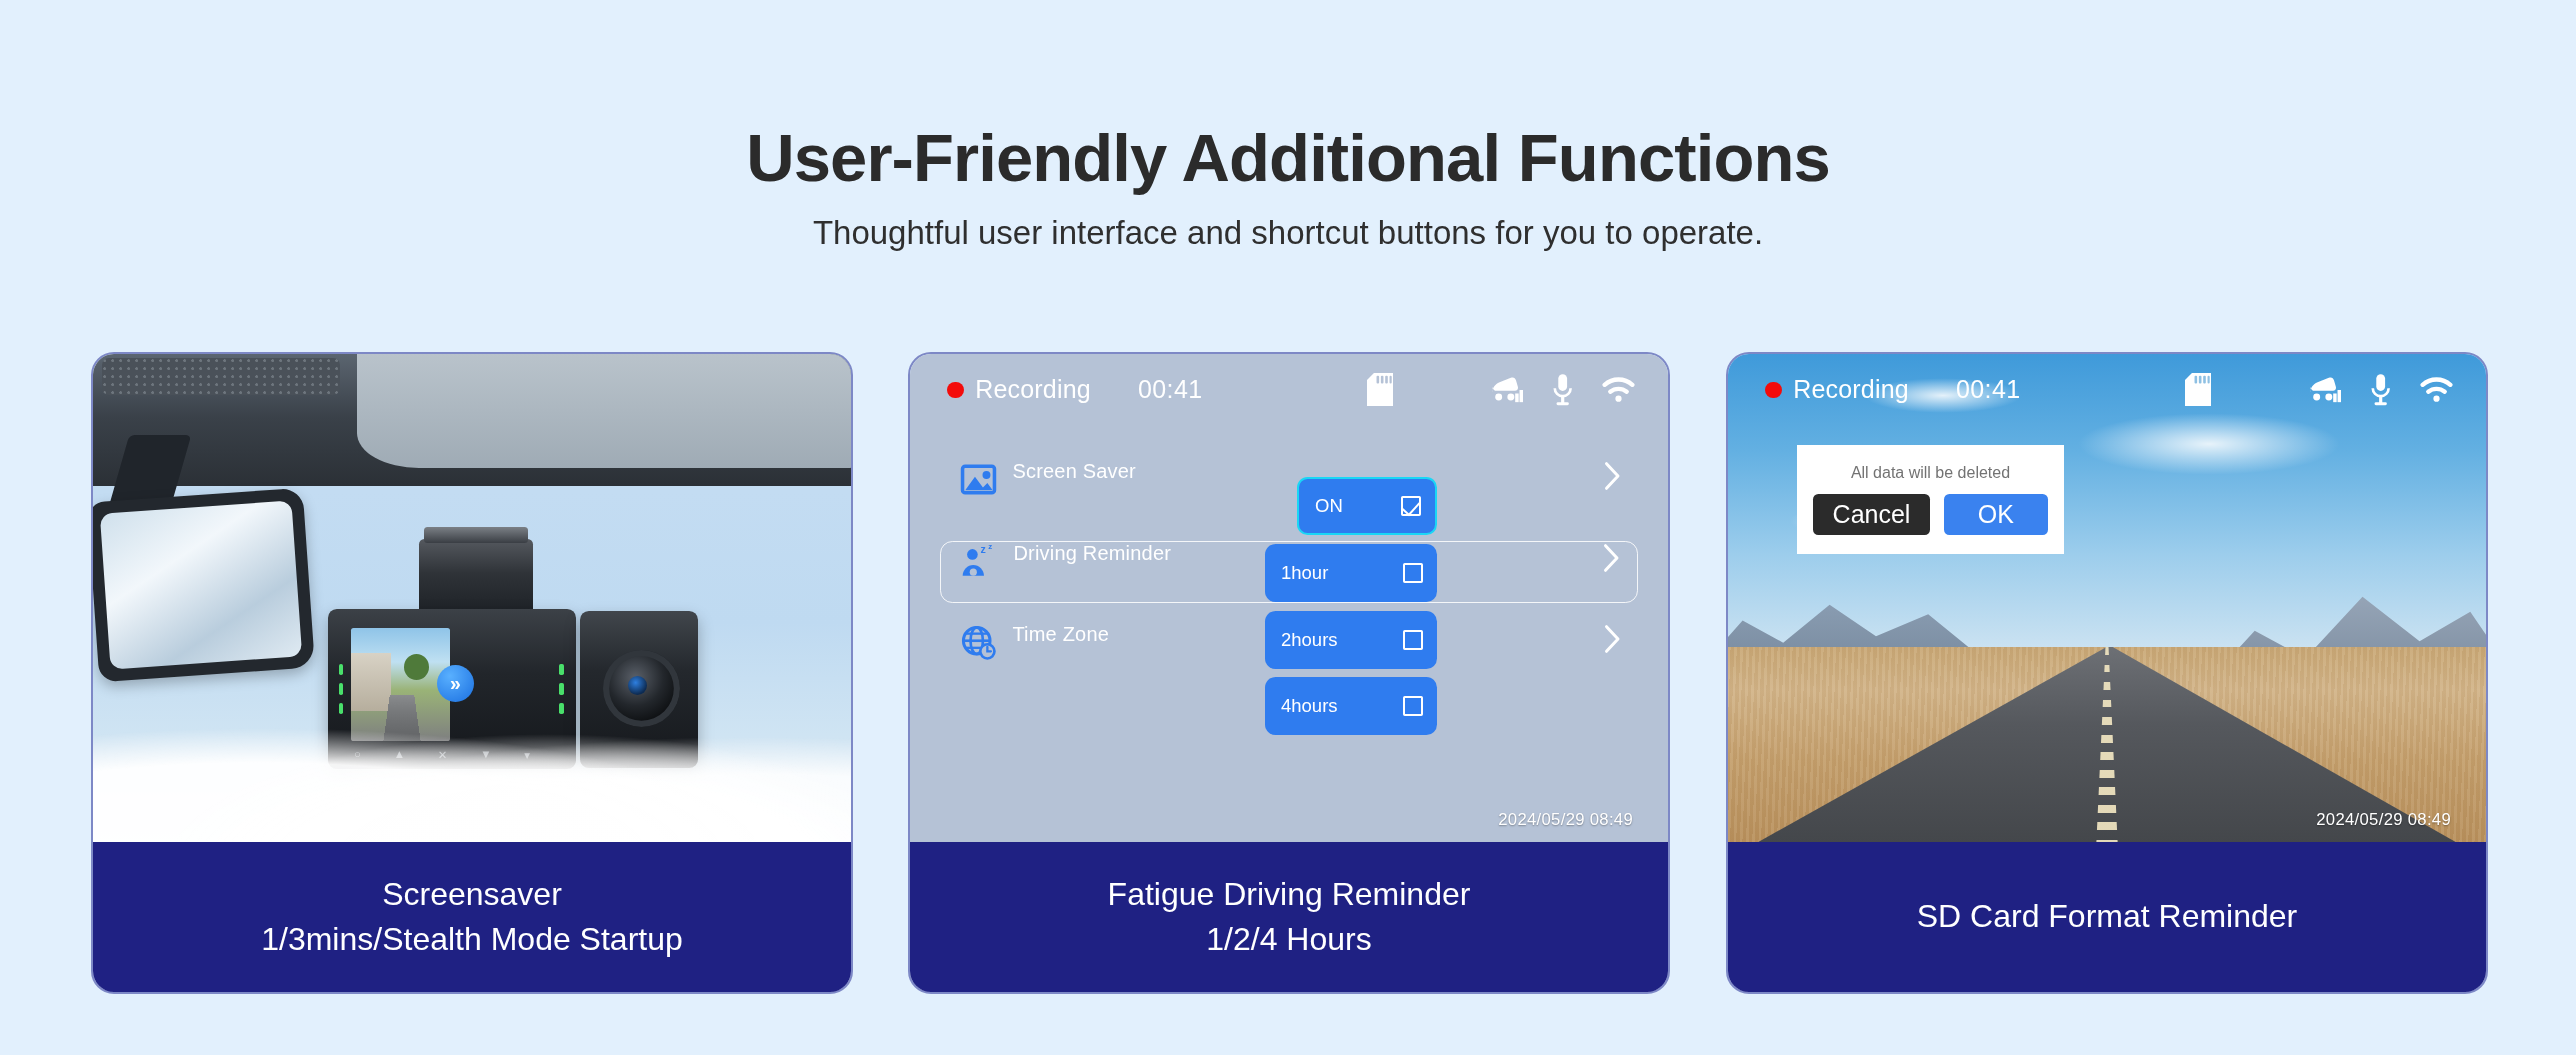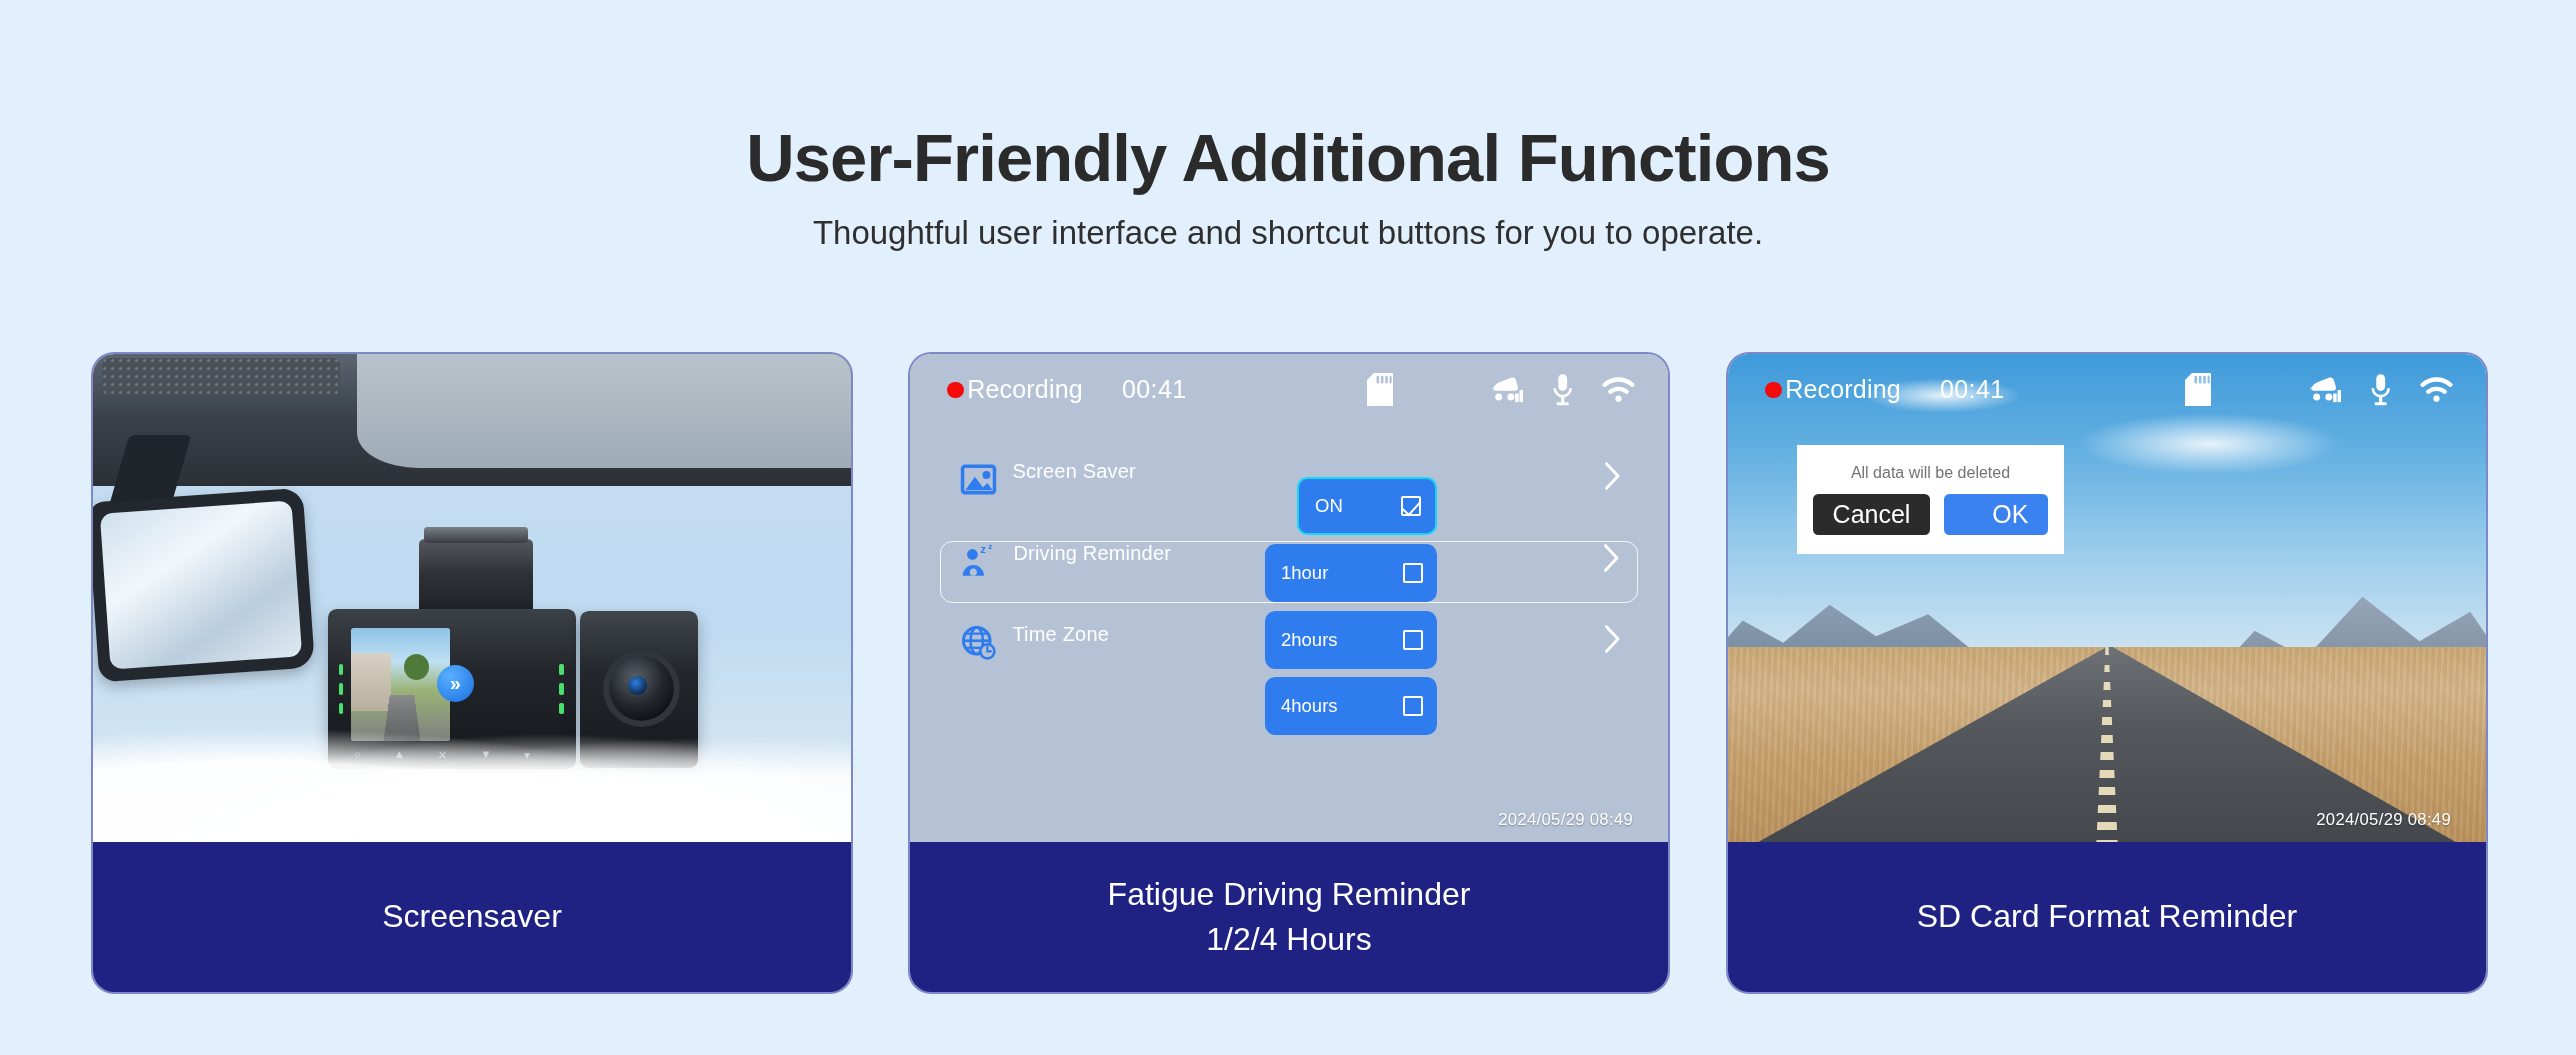--- a/index.html
+++ b/index.html
@@ -229,21 +229,21 @@
   .road-line {
     position:absolute; bottom:0; left:50%; transform:translateX(-50%);
     width:100%; height:40%;
     background: repeating-linear-gradient(180deg, rgba(236,225,190,.95) 0 4%, transparent 4% 9%);
     clip-path: polygon(49.8% 0%, 50.2% 0%, 51.4% 100%, 48.6% 100%);
   }
 
   
   .status-bar {
     position:absolute; top:19.4px; left:0; width:100%;
-    display:flex; align-items:center; gap:0;
+    display:flex; align-items:center; gap:8px;
     padding: 0 33px 0 37px;
     color:#ffffff;
   }
   .rec-dot {
     width:16.7px; height:16.7px; border-radius:50%; background:#f30b0b;
     flex:0 0 auto; margin-right:3.5px;
   }
   .rec-label { font-size:25px; letter-spacing:0.2px; }
   .rec-time { font-size:25px; margin-left:39px; letter-spacing:0.4px; }
   .status-icons {
@@ -292,21 +292,21 @@
     background:#ffffff;
     display:flex; flex-direction:column; align-items:center; justify-content:center;
   }
   .dialog-msg { font-size:16px; color:#737373; margin-bottom:12.3px; }
   .dialog-actions { display:flex; gap:14px; }
   .dlg-btn {
     font-size:25px; padding: 6.2px 19.4px; border-radius:5.3px; color:#ffffff;
     min-width:104px; text-align:center;
   }
   .dlg-cancel { background:#2b2b2b; }
-  .dlg-ok { background:#3a82ef;text-align:right; }
+  .dlg-ok { background:#3a82ef; }
 
   
   .timestamp {
     position:absolute; right:35px; bottom:12.3px;
     color:#ffffff; font-size:16.7px; letter-spacing:0.3px;
     text-shadow: 0 0.9px 1.8px rgba(0,0,0,.35);
   }
 </style>
 </head>
 <body>
@@ -355,20 +355,21 @@
           </div>
         </div>
         <div class="cam-lens-box">
           <div class="cam-lens"></div>
         </div>
         <div class="clouds-1"></div>
       </div>
     </div>
     <div class="card-caption">
       <span>Screensaver</span>
+      <span>1/3mins/Stealth Mode Startup</span>
     </div>
   </div>
 
   <div class="card card-2">
     <div class="card-screen">
       <div class="scene-settings"></div>
 
       <div class="status-bar">
         <div class="rec-dot"></div>
         <span class="rec-label">Recording</span>

